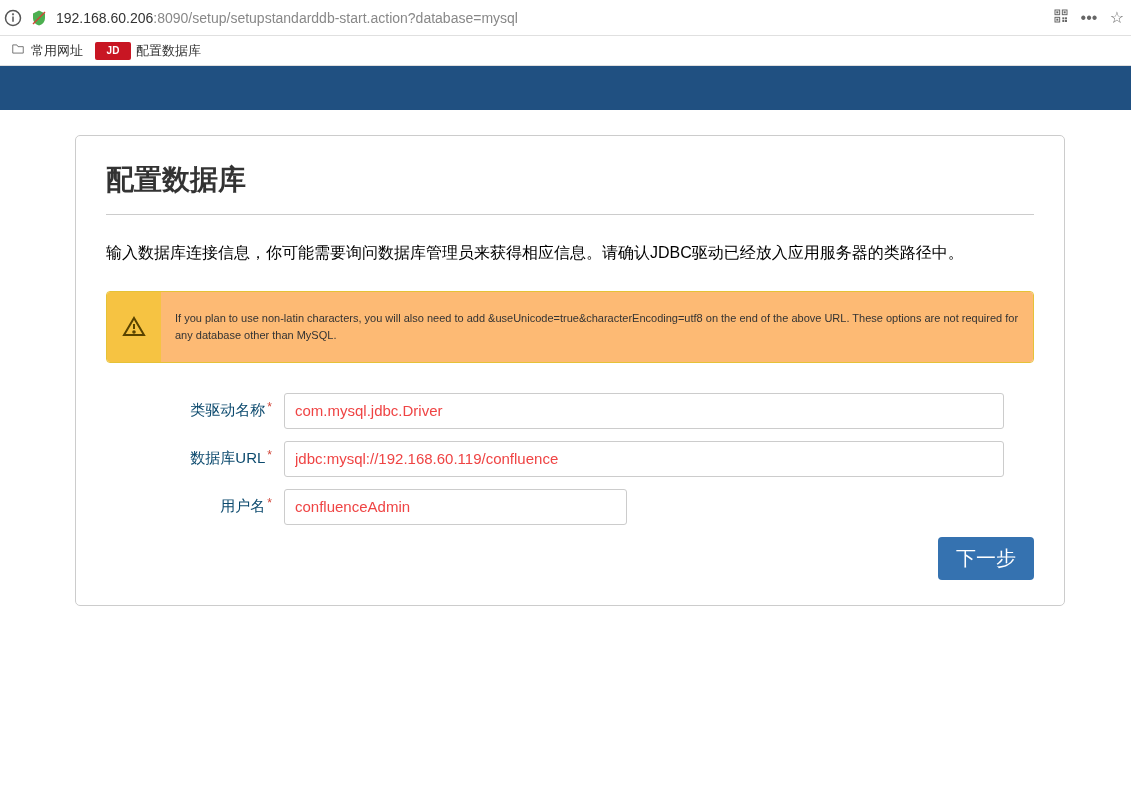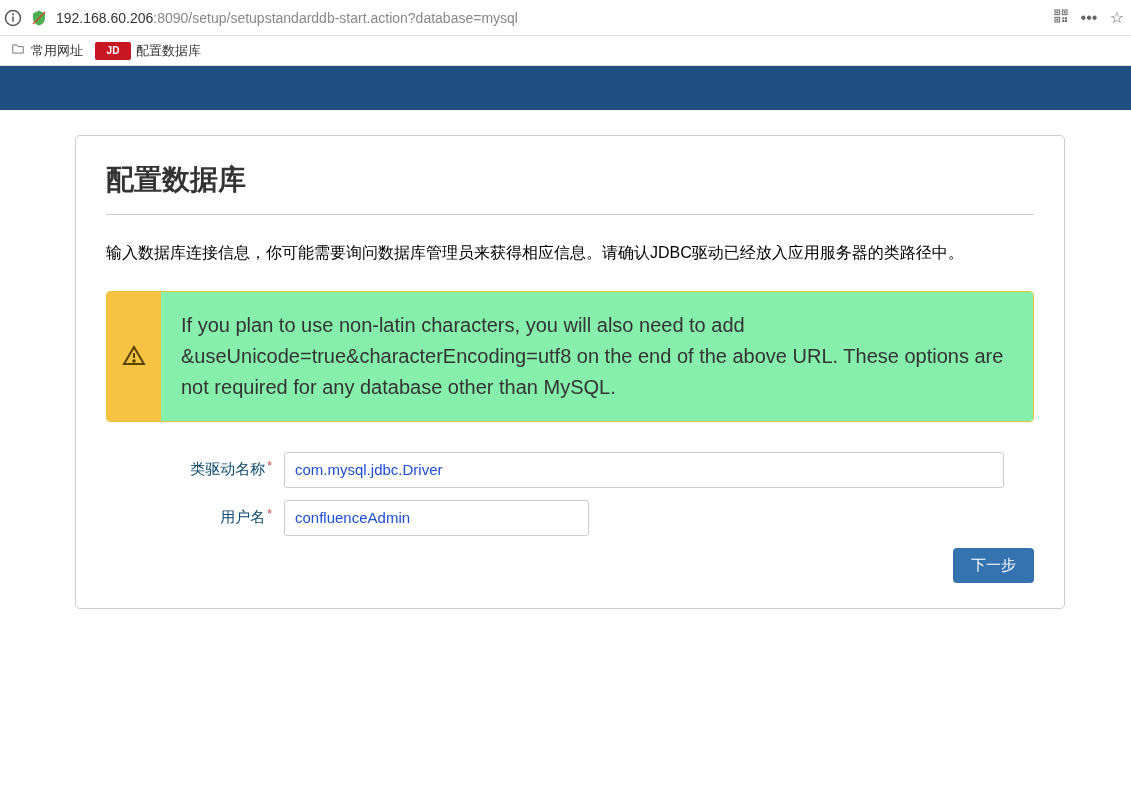--- a/index.html
+++ b/index.html
@@ -121,23 +121,23 @@
     .warning-icon-col {
       width: 54px;
       background: #f6c342;
       display: flex;
       align-items: center;
       justify-content: center;
     }
     .warning-icon-col svg { width: 24px; height: 24px; }
     .warning-text {
       flex: 1;
-      background: #86efac;
-      padding: 18px 20px;
-      font-size: 20px;
+      background: #fdba74;
+      padding: 18px 14px;
+      font-size: 11px;
       color: #333;
       line-height: 1.55;
     }
 
     h2 {
       font-size: 26px;
       font-weight: 500;
       color: #333;
       margin-bottom: 15px;
     }
@@ -166,37 +166,37 @@
     }
     .form-input {
       flex: 0 0 auto;
     }
     .form-input input {
       height: 36px;
       border: 1px solid #ccc;
       border-radius: 3px;
       padding: 0 10px;
       font-size: 15px;
-      color: #1d4ed8;
+      color: #ef4444;
     }
     .input-full { width: 720px; }
-    .input-mid { width: 305px; }
+    .input-mid { width: 343px; }
 
     .button-row {
       display: flex;
       justify-content: flex-end;
       margin-top: 10px;
     }
     .btn-primary {
       background: #3572b0;
       color: #fff;
       border: none;
       border-radius: 4px;
       padding: 8px 18px;
-      font-size: 15px;
+      font-size: 20px;
       cursor: pointer;
     }
   </style>
 </head>
 <body>
 
 <div class="browser-bar">
   <span class="browser-icon">
     <svg viewBox="0 0 24 24" width="18" height="18" fill="none" stroke="#555" stroke-width="2">
       <circle cx="12" cy="12" r="10"></circle>
@@ -265,20 +265,26 @@
   </div>
 
 
   <div class="form-row">
     <div class="form-label required">类驱动名称</div>
     <div class="form-input">
       <input class="input-full" type="text" value="com.mysql.jdbc.Driver" style="">
     </div>
   </div>
 
+  <div class="form-row">
+    <div class="form-label required">数据库URL</div>
+    <div class="form-input">
+      <input class="input-full" type="text" value="jdbc:mysql://192.168.60.119/confluence" style="">
+    </div>
+  </div>
 
   <div class="form-row">
     <div class="form-label required">用户名</div>
     <div class="form-input">
       <input class="input-mid" type="text" value="confluenceAdmin" style="">
     </div>
   </div>
 
 
   <div class="button-row">

